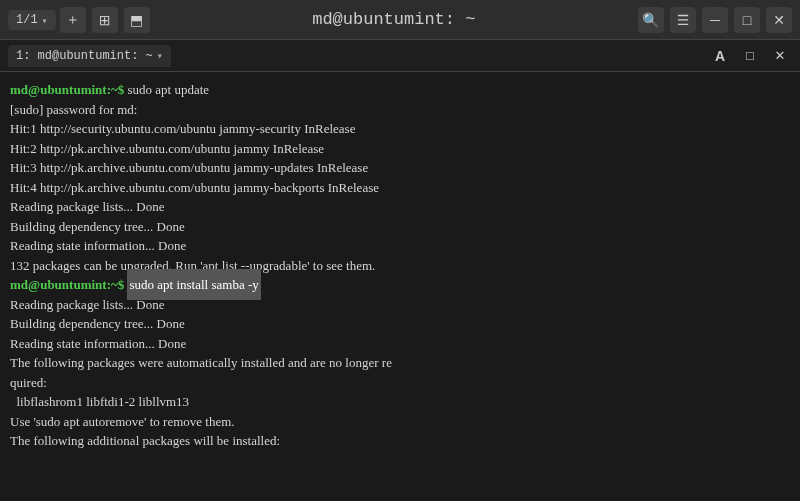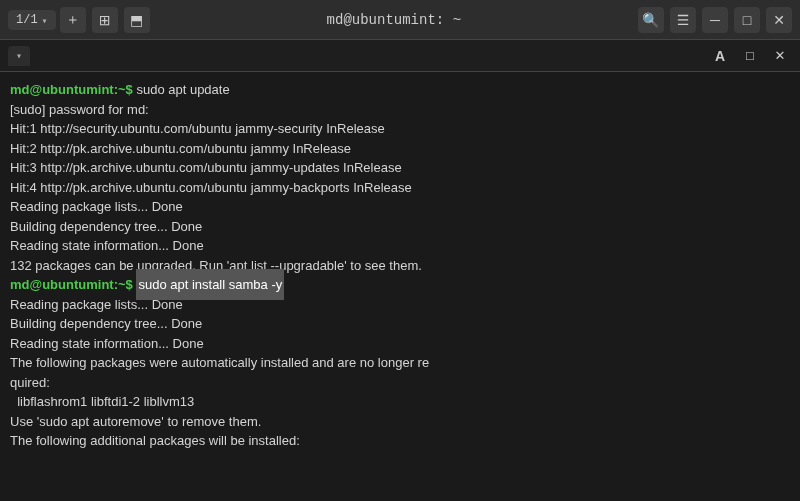--- a/index.html
+++ b/index.html
@@ -54,21 +54,21 @@
       cursor: pointer;
       display: flex;
       align-items: center;
       justify-content: center;
       font-size: 14px;
     }
     .title-center {
       flex: 1;
       text-align: center;
       color: #ccc;
-      font-size: 14px;
+      font-size: 17px;
       font-family: 'Courier New', monospace;
     }
     .window-controls {
       display: flex;
       gap: 6px;
     }
     .win-btn {
       width: 26px;
       height: 26px;
       background: #3c3c3c;
@@ -124,21 +124,21 @@
 
     
     .terminal-content {
       background: #1a1a1a;
       color: #d4d4d4;
       font-size: 13px;
       line-height: 1.5;
       padding: 8px 10px;
       height: calc(501px - 40px - 32px);
       overflow: hidden;
-      font-family: Liberation Sans, sans-serif;
+      font-family: Liberation Serif, serif;
       white-space: pre;
     }
     .prompt {
       color: #4ec94e;
       font-weight: bold;
     }
     .command-highlight {
       background: #555;
       color: #fff;
       padding: 8px 2px;
@@ -167,20 +167,21 @@
     <button class="win-btn">🔍</button>
     <button class="win-btn">☰</button>
     <button class="win-btn">─</button>
     <button class="win-btn">□</button>
     <button class="win-btn">✕</button>
   </div>
 </div>
 
 <div class="tab-bar">
   <div class="tab-item tab-item-active">
+    <span>1: md@ubuntumint: ~</span>
     <span style="font-size:10px; color:#aaa;">▾</span>
   </div>
   <div class="tab-bar-right">
     <button class="tab-bar-btn" style="font-weight:bold; font-size:14px;">A</button>
     <button class="tab-bar-btn">□</button>
     <button class="tab-bar-btn">✕</button>
   </div>
 </div>
 
 <div class="terminal-content" id="terminal-output"><span class="line"><span class="prompt">md@ubuntumint:~$ </span><span>sudo apt update</span></span><span class="line">[sudo] password for md:</span><span class="line">Hit:1 http://security.ubuntu.com/ubuntu jammy-security InRelease</span><span class="line">Hit:2 http://pk.archive.ubuntu.com/ubuntu jammy InRelease</span><span class="line">Hit:3 http://pk.archive.ubuntu.com/ubuntu jammy-updates InRelease</span><span class="line">Hit:4 http://pk.archive.ubuntu.com/ubuntu jammy-backports InRelease</span><span class="line">Reading package lists... Done</span><span class="line">Building dependency tree... Done</span><span class="line">Reading state information... Done</span><span class="line">132 packages can be upgraded. Run 'apt list --upgradable' to see them.</span><span class="line"><span class="prompt">md@ubuntumint:~$ </span><span class="command-highlight">sudo apt install samba -y</span></span><span class="line">Reading package lists... Done</span><span class="line">Building dependency tree... Done</span><span class="line">Reading state information... Done</span><span class="line">The following packages were automatically installed and are no longer re</span><span class="line">quired:</span><span class="line">  libflashrom1 libftdi1-2 libllvm13</span><span class="line">Use 'sudo apt autoremove' to remove them.</span><span class="line">The following additional packages will be installed:</span></div>

